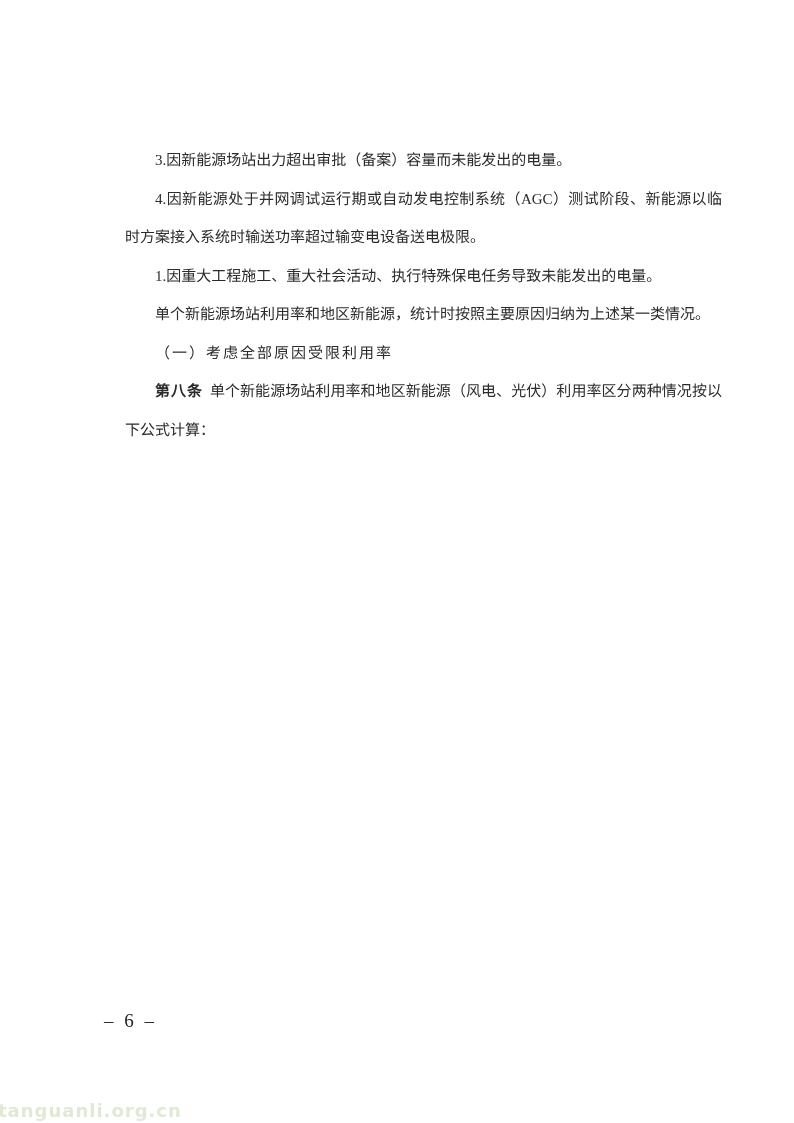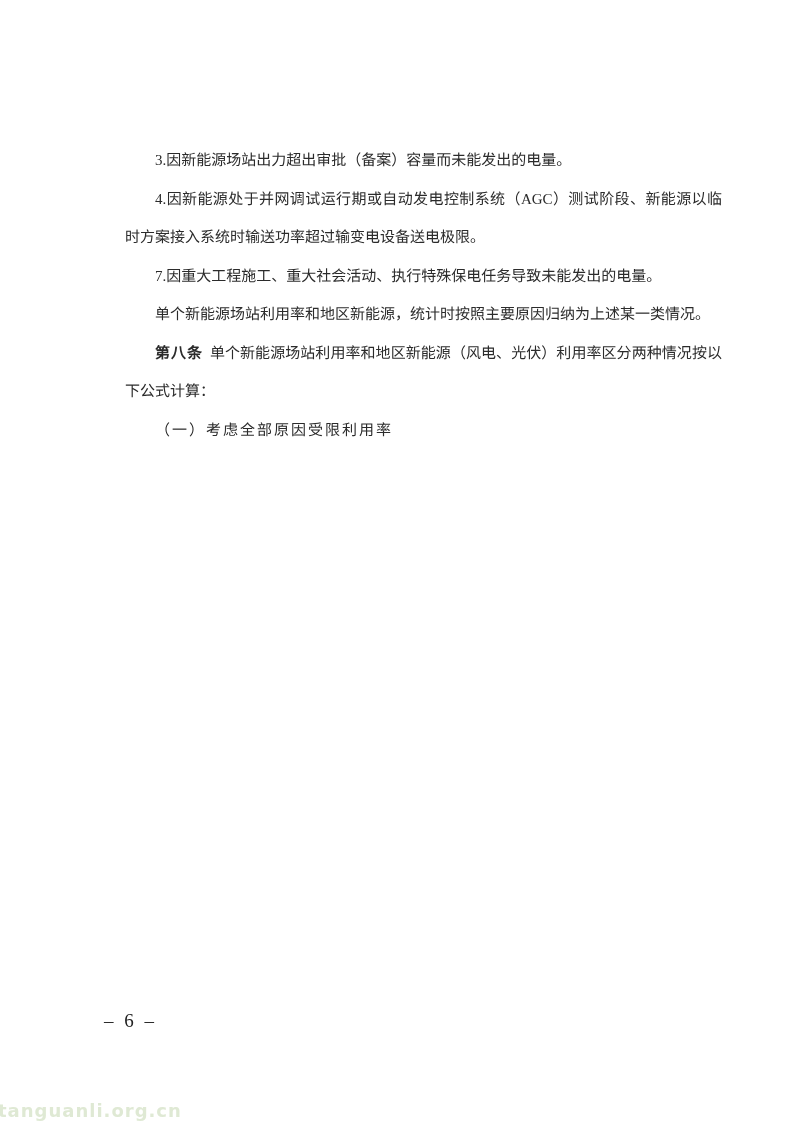--- a/index.html
+++ b/index.html
@@ -67,25 +67,25 @@
   }
 </style>
 </head>
 <body>
 
 <div class="page">
 
   <div class="content">
     <p class="para">3.因新能源场站出力超出审批（备案）容量而未能发出的电量。</p>
     <p class="para">4.因新能源处于并网调试运行期或自动发电控制系统（AGC）测试阶段、新能源以临时方案接入系统时输送功率超过输变电设备送电极限。</p>
-    <p class="para">7.因重大工程施工、重大社会活动、执行特殊保电任务导致未能发出的电量。</p>
+    <p class="para">1.因重大工程施工、重大社会活动、执行特殊保电任务导致未能发出的电量。</p>
     <p class="para">单个新能源场站利用率和地区新能源，统计时按照主要原因归纳为上述某一类情况。</p>
+    <p class="para kaiti">（一）考虑全部原因受限利用率</p>
     <p class="para">
       <b class="article-label">第八条</b><span class="article-text">单个新能源场站利用率和地区新能源（风电、光伏）利用率区分两种情况按以下公式计算：</span>
     </p>
-    <p class="para kaiti">（一）考虑全部原因受限利用率</p>
   </div>
 
   <div class="page-number">– 6 –</div>
 
   <div class="watermark">tanguanli.org.cn</div>
 
 </div>
 
 </body></html>

